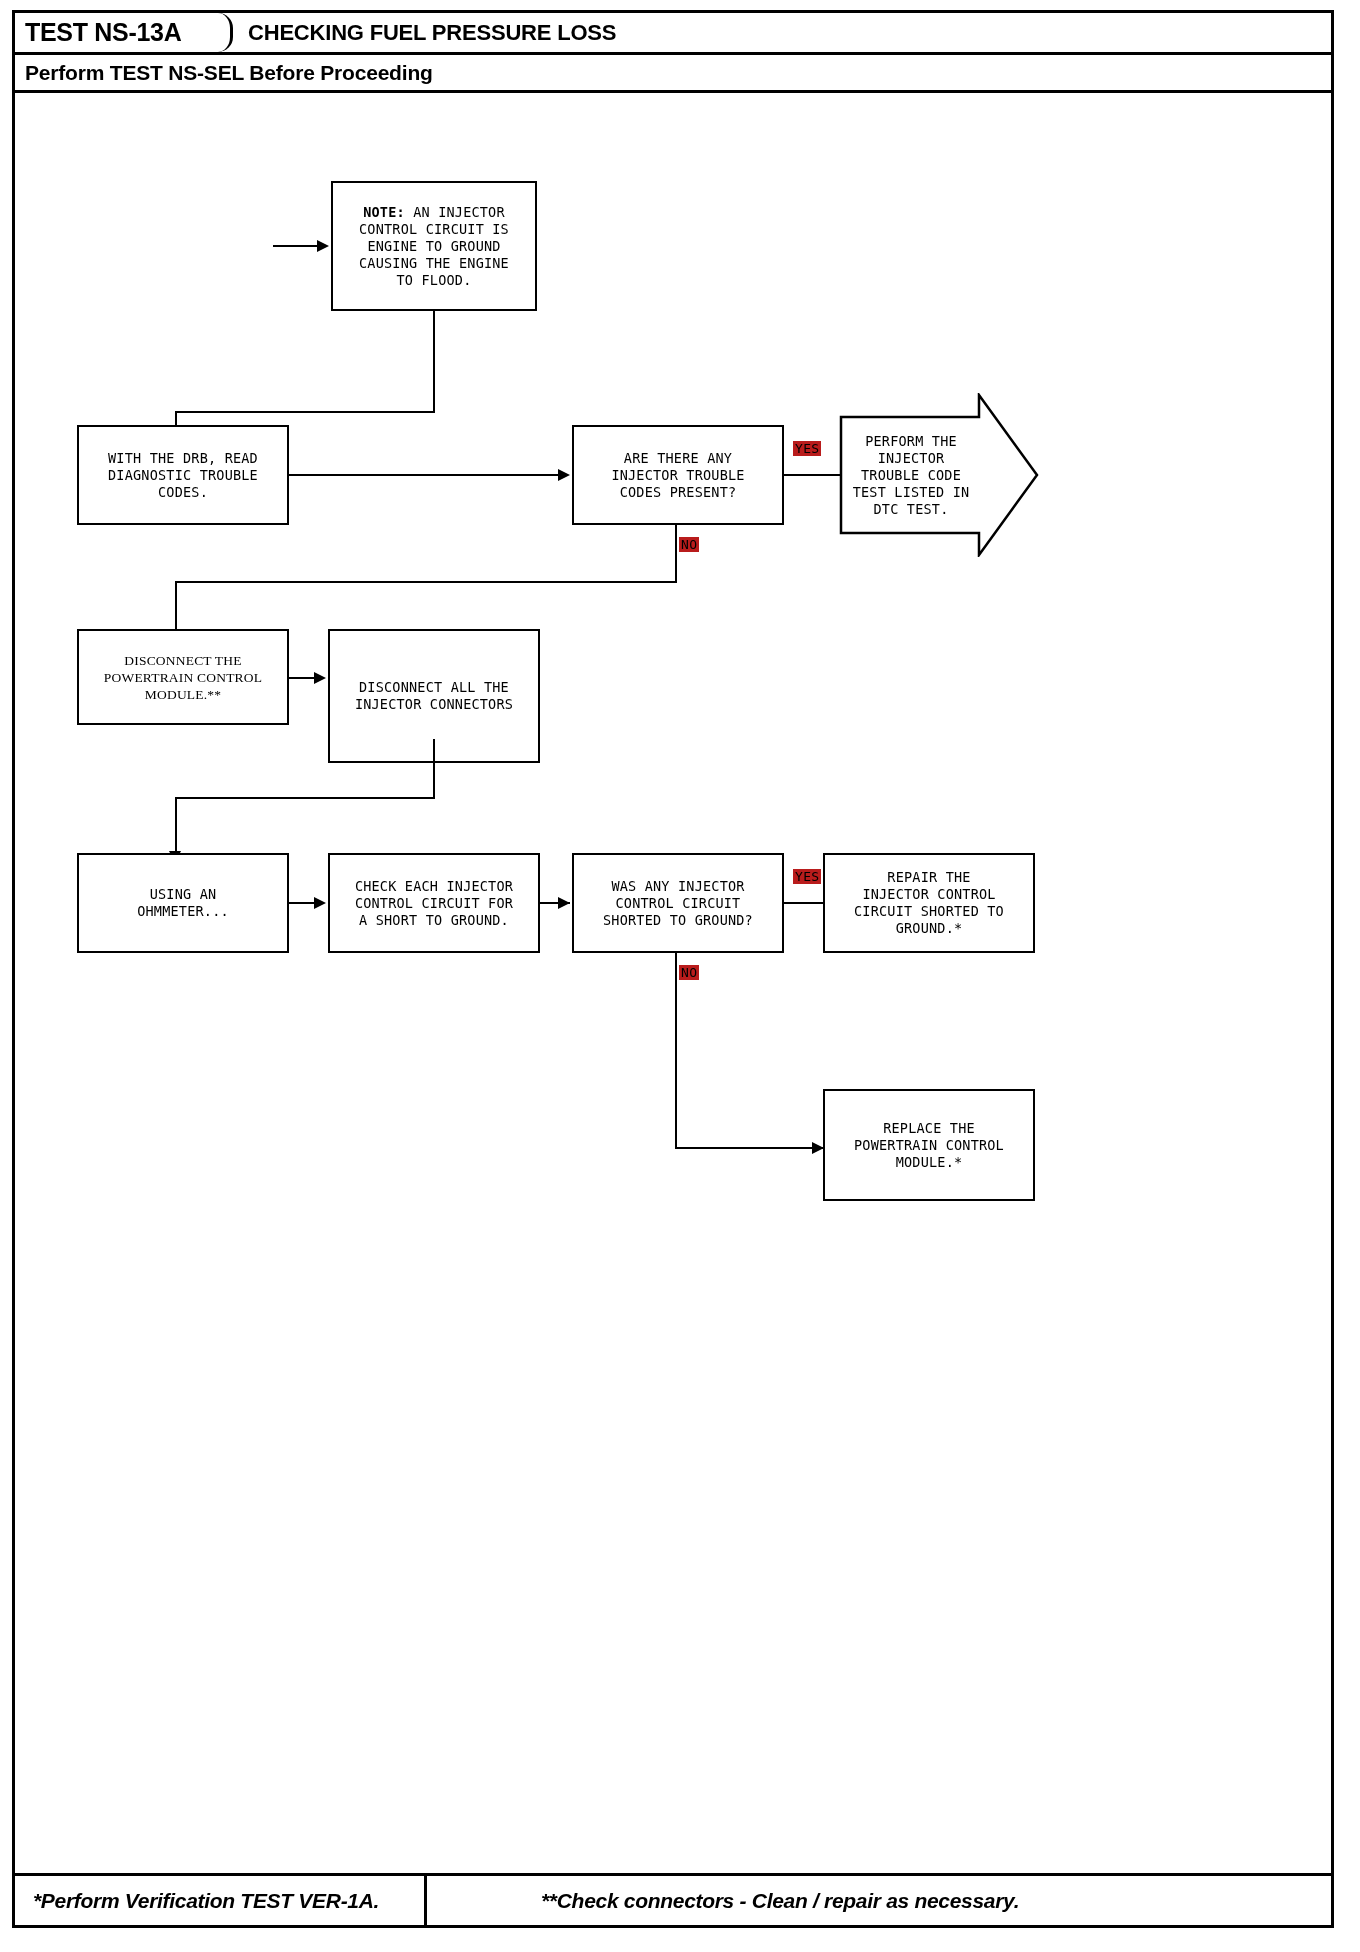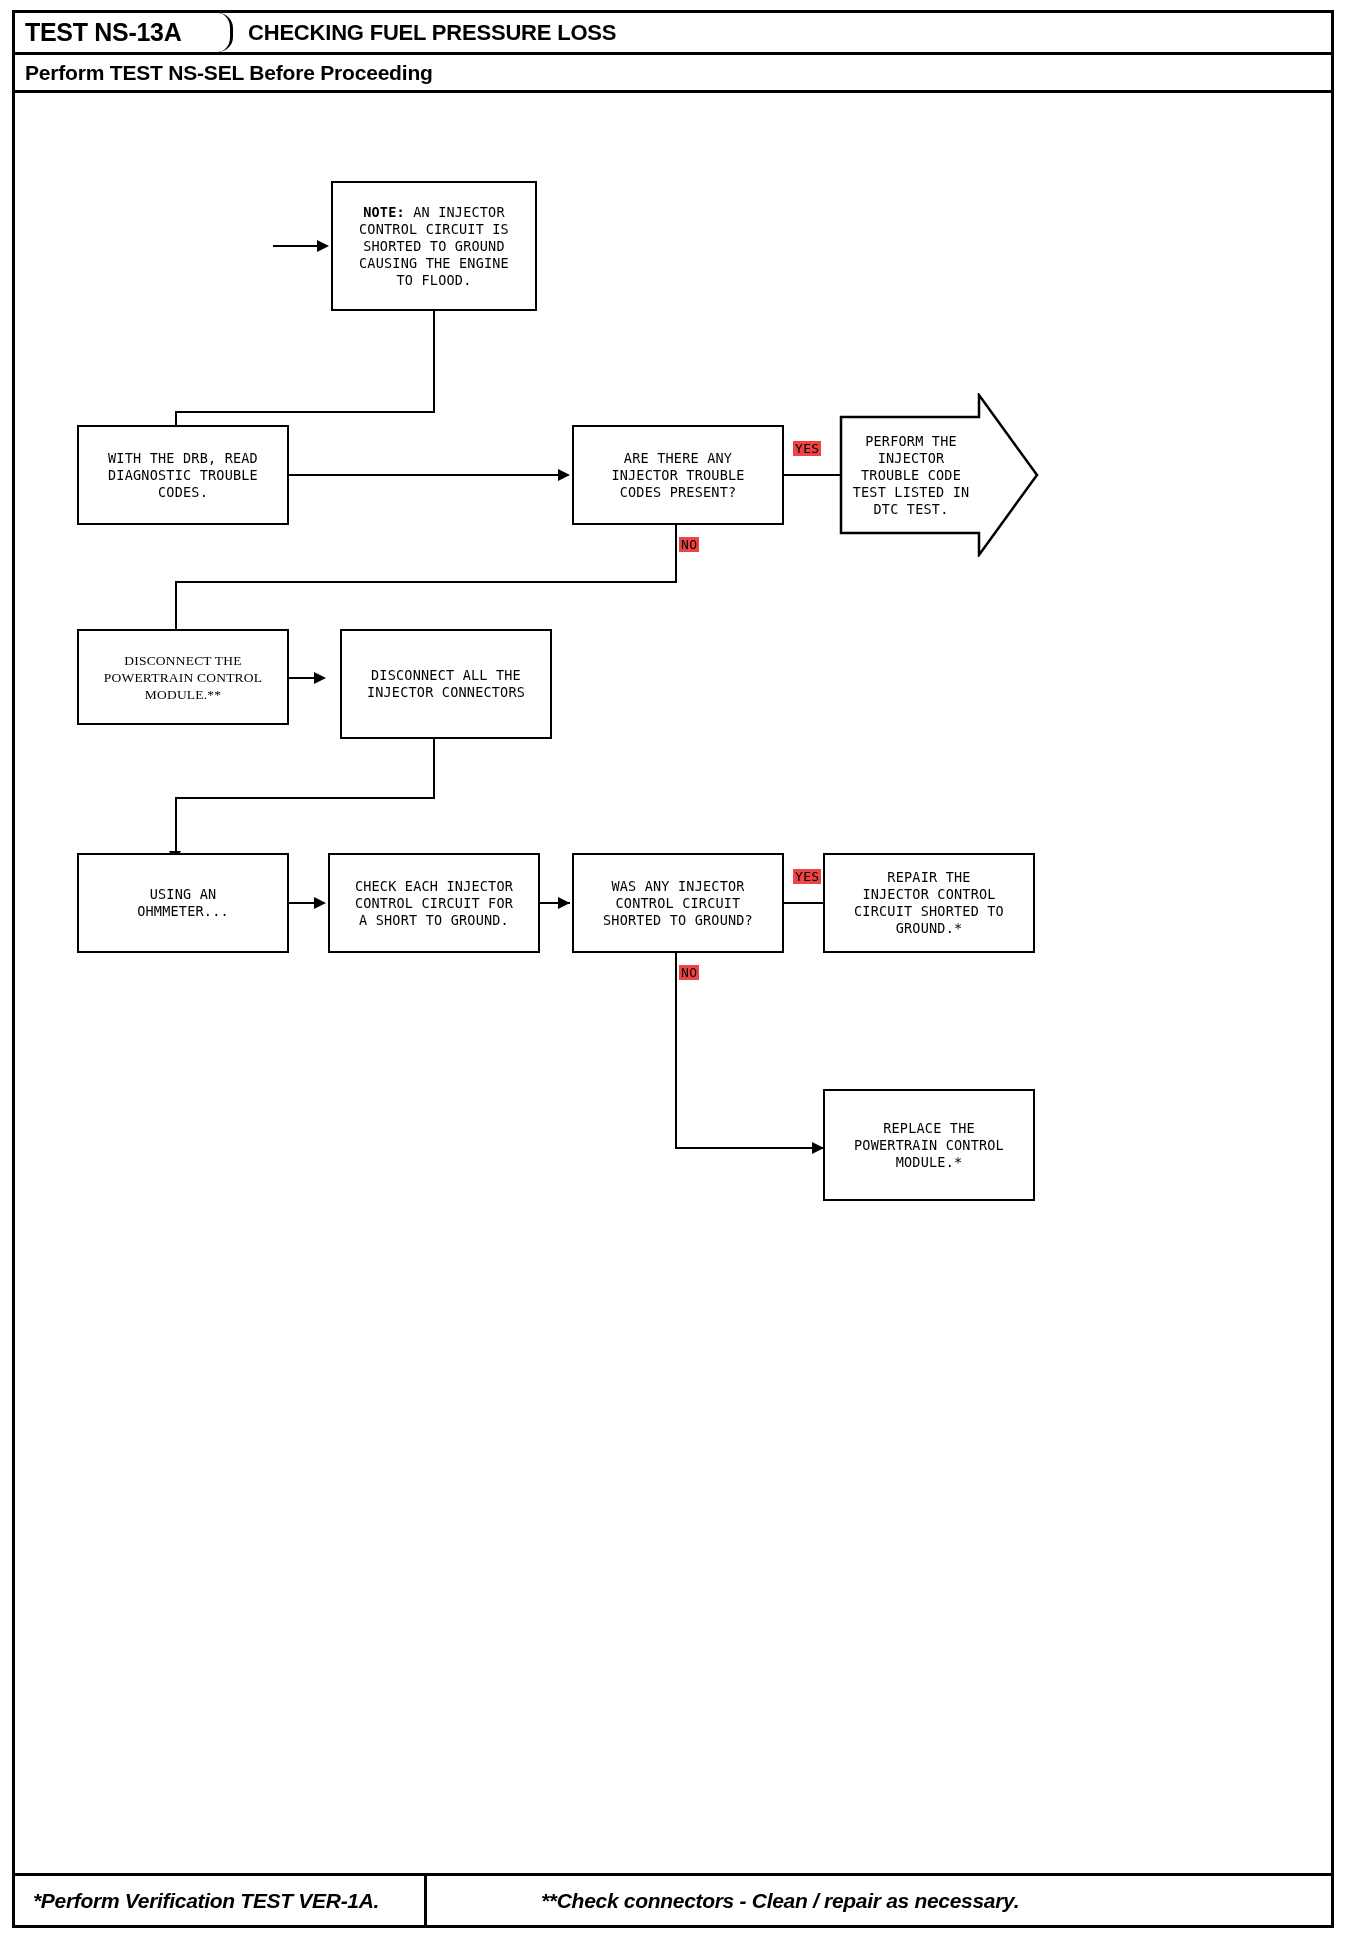--- a/index.html
+++ b/index.html
@@ -186,21 +186,21 @@
     border-right: 6px solid transparent;
     border-top: 12px solid #000;
   }
 
   
   .blabel {
     position: absolute;
     font-family: "DejaVu Sans Mono", monospace;
     font-size: 13px;
     letter-spacing: 0.3px;
-    background: #ef4444;
+    background: #b91c1c;
     padding: 0 2px;
   }
 </style>
 </head>
 <body>
 
 <div id="page">
 
   <div class="header-row1">
     <div class="header-code">TEST NS-13A</div>
@@ -211,21 +211,21 @@
   <div id="canvas">
 
 
     <div class="ln h" style="left:258px; top:152px; width:48px;"></div>
     <div class="ah right" style="left:302px; top:147px;"></div>
 
     <div class="node" style="left:316px; top:88px; width:206px; height:130px;">
       <div class="txt">
         <b>NOTE:</b><span> AN INJECTOR</span><br>
         <span>CONTROL CIRCUIT IS</span><br>
-        <span>SHORTED TO GROUND</span><br>
+        <span>ENGINE TO GROUND</span><br>
         <span>CAUSING THE ENGINE</span><br>
         <span>TO FLOOD.</span>
       </div>
     </div>
 
     <div class="ln v" style="left:418px; top:218px; height:100px;"></div>
     <div class="ln h" style="left:160px; top:318px; width:260px;"></div>
     <div class="ln v" style="left:160px; top:318px; height:82px;"></div>
     <div class="ah down" style="left:154px; top:392px;"></div>
 
@@ -276,21 +276,21 @@
       <div class="txt">
         <span>DISCONNECT THE</span><br>
         <span>POWERTRAIN CONTROL</span><br>
         <span>MODULE.**</span>
       </div>
     </div>
 
     <div class="ln h" style="left:274px; top:584px; width:30px;"></div>
     <div class="ah right" style="left:299px; top:579px;"></div>
 
-    <div class="node" style="left:325px; top:536px; width:212px; height:110px;">
+    <div class="node" style="left:313px; top:536px; width:212px; height:134px;">
       <div class="txt">
         <span>DISCONNECT ALL THE</span><br>
         <span>INJECTOR CONNECTORS</span>
       </div>
     </div>
 
     <div class="ln v" style="left:418px; top:646px; height:60px;"></div>
     <div class="ln h" style="left:160px; top:704px; width:260px;"></div>
     <div class="ln v" style="left:160px; top:704px; height:62px;"></div>
     <div class="ah down" style="left:154px; top:758px;"></div>

